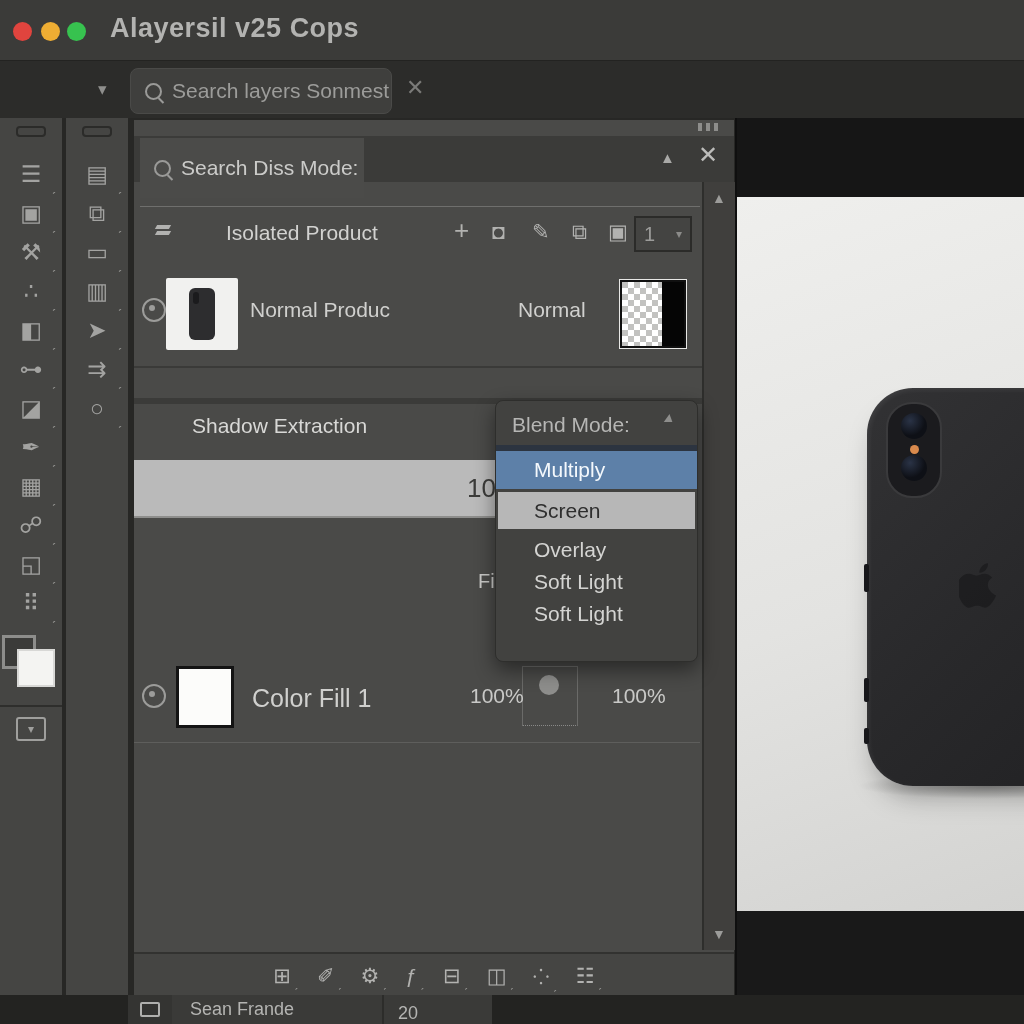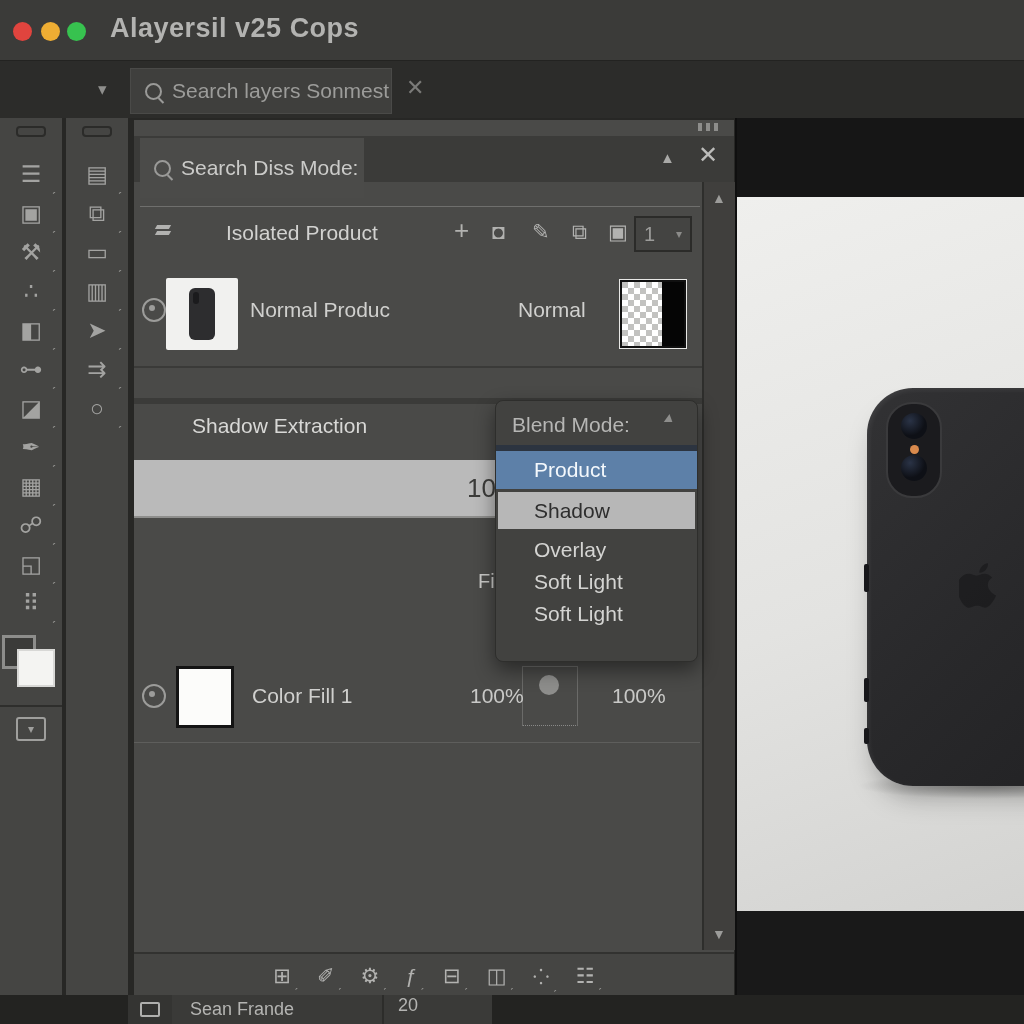--- a/index.html
+++ b/index.html
@@ -9,21 +9,21 @@
   .abs{position:absolute;}
 
   
   #titlebar{left:0;top:0;width:1024px;height:60px;background:#3b3b39;border-bottom:1px solid #232321;}
   .light{width:19px;height:19px;border-radius:50%;top:22px;}
   #window-title{left:110px;top:13px;font-size:27px;font-weight:600;color:#b3b3b1;letter-spacing:.5px;text-align:center;}
 
   
   #topbar{left:0;top:61px;width:1024px;height:57px;background:#2c2c2a;}
   #topbar-caret{left:98px;top:18px;color:#8f8f8d;font-size:17px;}
-  #search-field{left:130px;top:7px;width:260px;height:44px;background:#3f3f3d;border:1px solid #4a4a48;border-radius:0;display:flex;align-items:center;}
+  #search-field{left:130px;top:7px;width:260px;height:44px;background:#3f3f3d;border:1px solid #4a4a48;border-radius:8px;display:flex;align-items:center;}
   .mag{width:13px;height:13px;border:2px solid #9a9a98;border-radius:50%;position:relative;flex:0 0 auto;margin:0 10px 0 14px;}
   .mag::after{content:"";position:absolute;width:2px;height:7px;background:#9a9a98;left:13px;top:12px;transform:rotate(-45deg);}
   #search-field .val{font-size:21px;color:#9c9c9a;white-space:nowrap;}
   #search-clear{left:406px;top:14px;font-size:22px;color:#7b7b79;}
 
   
   .toolcol{top:118px;width:62px;height:877px;background:#454543;display:flex;flex-direction:column;align-items:center;}
   .handle{width:26px;height:7px;border:2px solid #2b2b29;border-radius:4px;margin:8px 0 18px 0;}
   .tool{width:100%;height:39px;display:flex;align-items:center;justify-content:center;font-size:23px;color:#a3a3a1;position:relative;}
   .tool::after{content:"ˏ";position:absolute;right:6px;bottom:0px;font-size:14px;color:#8b8b89;}
@@ -86,21 +86,21 @@
   .dd-item{left:0;width:201px;font-size:21px;display:flex;align-items:center;padding-left:38px;box-sizing:border-box;color:#d4d4d2;}
   #dd-multiply{top:50px;height:38px;background:#5d80a8;color:#f4f8fc;}
   #dd-screen{left:2px;top:91px;width:197px;height:37px;background:#b7b7b7;color:#2e2e2e;padding-left:36px;}
   #dd-overlay{top:133px;height:32px;}
   #dd-softlight1{top:165px;height:32px;}
   #dd-softlight2{top:197px;height:32px;}
 
   
   #fill-row{left:0;top:544px;width:600px;height:72px;}
   #fill-swatch{left:42px;top:2px;width:52px;height:56px;background:#fcfcfa;border:3px solid #141414;}
-  #fill-name{left:118px;top:20px;font-size:21px;color:#d0d0ce;}
+  #fill-name{left:118px;top:20px;font-size:25px;color:#d0d0ce;}
   #fill-opacity{left:336px;top:20px;font-size:21px;color:#c9c9c7;}
   #fill-knob-box{left:388px;top:2px;width:54px;height:58px;border:1px solid rgba(255,255,255,.18);border-bottom:1px dotted rgba(255,255,255,.35);}
   #fill-knob{left:16px;top:8px;width:20px;height:20px;border-radius:50%;background:#8e8e8c;}
   #fill-value{left:478px;top:20px;font-size:21px;color:#c9c9c7;}
   #divider3{left:0;top:622px;width:566px;height:1px;background:#5e5e5c;}
 
   
   #panel-scroll{left:568px;top:62px;width:32px;height:768px;background:#403f3d;border-left:2px solid #2e2e2c;}
   .scroll-arrow{left:8px;font-size:14px;color:#9c9c9a;}
 
@@ -108,21 +108,21 @@
   #panel-bottom{left:0;top:832px;width:600px;height:43px;background:#454543;border-top:2px solid #323230;display:flex;align-items:center;justify-content:center;gap:26px;}
   #panel-bottom .bicon{font-size:21px;color:#b2b2b0;position:relative;}
   #panel-bottom .bicon::after{content:"ˏ";position:absolute;right:-7px;bottom:-2px;font-size:12px;color:#8b8b89;}
 
   
   #statusbar{left:0;top:995px;width:1024px;height:29px;background:#232321;}
   #status-icon-cell{left:128px;top:0;width:44px;height:29px;background:#343432;display:flex;align-items:center;justify-content:center;}
   #status-doc-icon{width:16px;height:11px;border:2px solid #b0b0ae;border-radius:2px;}
   #status-name-cell{left:172px;top:0;width:210px;height:29px;background:#3a3a38;display:flex;align-items:center;}
   #status-name-cell .val{font-size:18px;color:#b4b4b2;margin-left:18px;white-space:nowrap;}
-  #status-value-cell{left:382px;top:0;width:108px;height:29px;background:#3a3a38;border-left:2px solid #2c2c2a;display:flex;align-items:flex-start;}
+  #status-value-cell{left:382px;top:0;width:108px;height:29px;background:#3a3a38;border-left:2px solid #2c2c2a;display:flex;align-items:flex-end;}
   #status-value-cell .val{font-size:18px;color:#b4b4b2;margin-left:14px;}
 
   
   #canvas-area{left:735px;top:118px;width:289px;height:877px;border-left:2px solid #0f0f0f;overflow:hidden;}
   #canvas-black-top{left:0;top:0;width:289px;height:79px;background:#161616;}
   #canvas-white{left:0;top:79px;width:289px;height:714px;background:linear-gradient(160deg,#efefed 0%,#e3e3e1 55%,#d3d3d1 100%);}
   #canvas-black-bottom{left:0;top:793px;width:289px;height:84px;background:#191919;}
   #phone-shadow{left:120px;top:655px;width:260px;height:26px;background:radial-gradient(ellipse at center, rgba(0,0,0,.30) 0%, rgba(0,0,0,0) 70%);}
   #phone{left:130px;top:270px;width:230px;height:398px;border-radius:46px;background:linear-gradient(135deg,#323234 0%,#28282a 60%,#222224 100%);
     box-shadow:inset 2px 2px 5px rgba(255,255,255,.07), 0 18px 28px -10px rgba(0,0,0,.35);}
@@ -240,22 +240,22 @@
     <div class="abs" id="shadow-title">Shadow Extraction</div>
     <div class="abs" id="shadow-slider">
       <span class="val">10</span>
     </div>
     <div class="abs" id="clipped-label">Fi</div>
 
     <div class="abs" id="blend-dropdown">
       <div class="abs" id="blend-title">Blend Mode:</div>
       <div class="abs" id="blend-cursor"></div>
       <div class="abs" id="blend-strip"></div>
-      <div class="abs dd-item" id="dd-multiply">Product</div>
-      <div class="abs dd-item" id="dd-screen">Shadow</div>
+      <div class="abs dd-item" id="dd-multiply">Multiply</div>
+      <div class="abs dd-item" id="dd-screen">Screen</div>
       <div class="abs dd-item" id="dd-overlay">Overlay</div>
       <div class="abs dd-item" id="dd-softlight1">Soft Light</div>
       <div class="abs dd-item" id="dd-softlight2">Soft Light</div>
     </div>
 
     <div class="abs" id="fill-row">
       <div class="abs eye" style="left:8px;top:20px;"></div>
       <div class="abs" id="fill-swatch"></div>
       <div class="abs" id="fill-name">Color Fill 1</div>
       <div class="abs" id="fill-opacity">100%</div>

